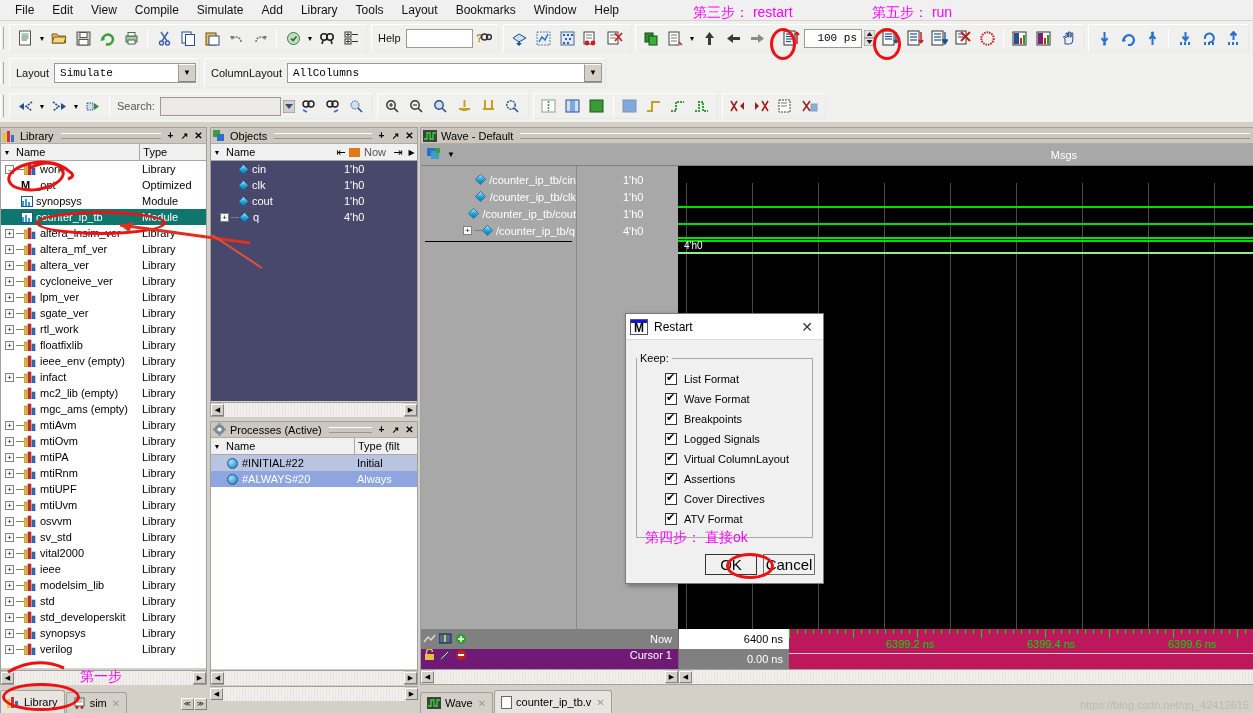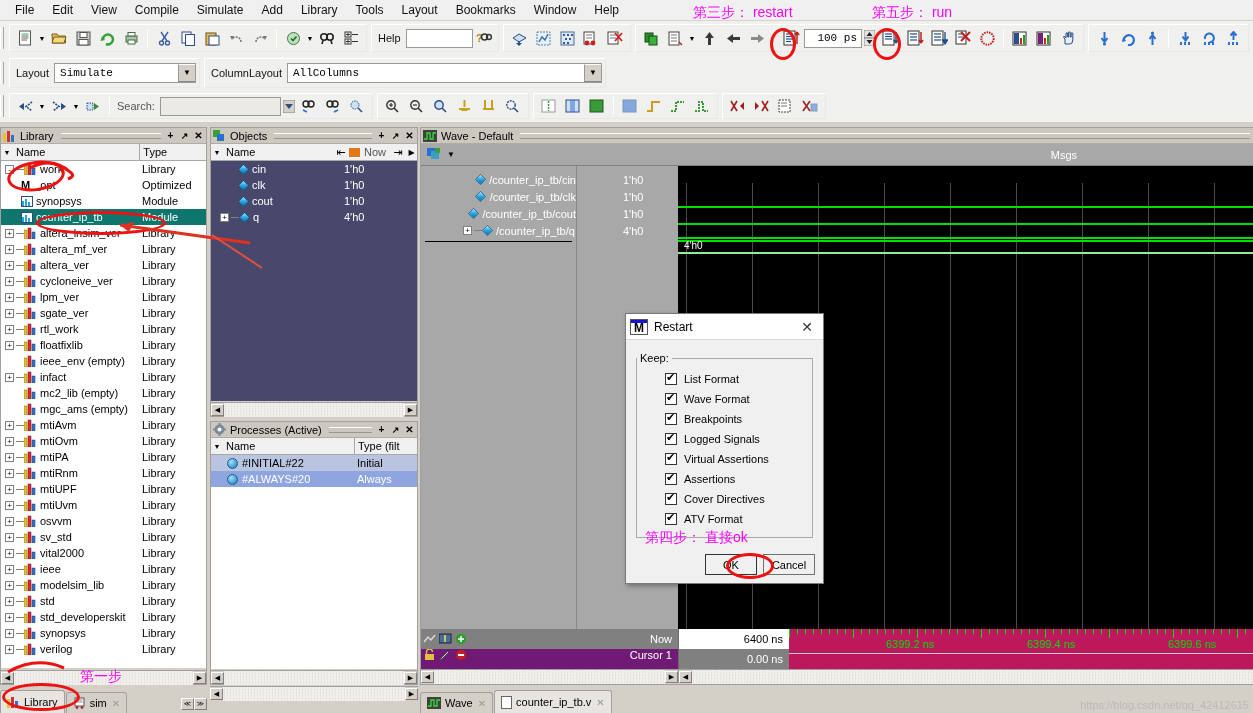--- a/index.html
+++ b/index.html
@@ -145,21 +145,21 @@
            font-weight: bold; font-size: 12px; text-align: center; line-height: 16px; }
   .mlogo::before { content:""; position:absolute; top:0; left:0; right:0; height:3px; background:#1414d2; }
   fieldset.keep { margin: 12px 10px 0 10px; border: 1px solid #a9a9a9; padding: 5px 0 8px 0; }
   fieldset.keep legend { font-size: 11px; padding: 0 3px; }
   .cbrow { display: flex; align-items: center; height: 20px; padding-left: 28px; font-size: 11px; }
   .cbox { width: 12px; height: 12px; border: 1px solid #333; background: #fff; margin-right: 7px;
           position: relative; flex: none; }
   .cbox::after { content: "\2714"; position: absolute; left: 0px; top: -3px; font-size: 11px; color: #000; }
   .dbtns { position: absolute; right: 8px; bottom: 8px; display: flex; }
   .dbtn { min-width: 52px; height: 21px; border: 1px solid #707070; background: #f0f0f0;
-          display: flex; align-items: center; justify-content: center; font-size: 11px; margin-left: 6px; }
+          display: flex; align-items: center; justify-content: center; font-size: 15px; margin-left: 6px; }
   .dbtn.def { border: 1px solid #333; }
 
   
   .anno { position: absolute; color: #ff00ff; font-size: 14px; white-space: nowrap; z-index: 70;
           font-family: "Liberation Sans", sans-serif; }
   .ell { position: absolute; border: 3px solid #ee1111; border-radius: 50%; z-index: 71; }
   svg.ink { position: absolute; left: 0; top: 0; width: 1253px; height: 713px; pointer-events: none; z-index: 72; }
   .watermark { position: absolute; right: 4px; bottom: 2px; color: #b9b9b9; font-size: 11px; z-index: 5; }
 </style>
 </head>
@@ -1451,21 +1451,21 @@
           <div class="cbrow">
             <span class="cbox"></span>
             <span>Breakpoints</span>
           </div>
           <div class="cbrow">
             <span class="cbox"></span>
             <span>Logged Signals</span>
           </div>
           <div class="cbrow">
             <span class="cbox"></span>
-            <span>Virtual Assertions</span>
+            <span>Virtual ColumnLayout</span>
           </div>
           <div class="cbrow">
             <span class="cbox"></span>
             <span>Assertions</span>
           </div>
           <div class="cbrow">
             <span class="cbox"></span>
             <span>Cover Directives</span>
           </div>
           <div class="cbrow">

